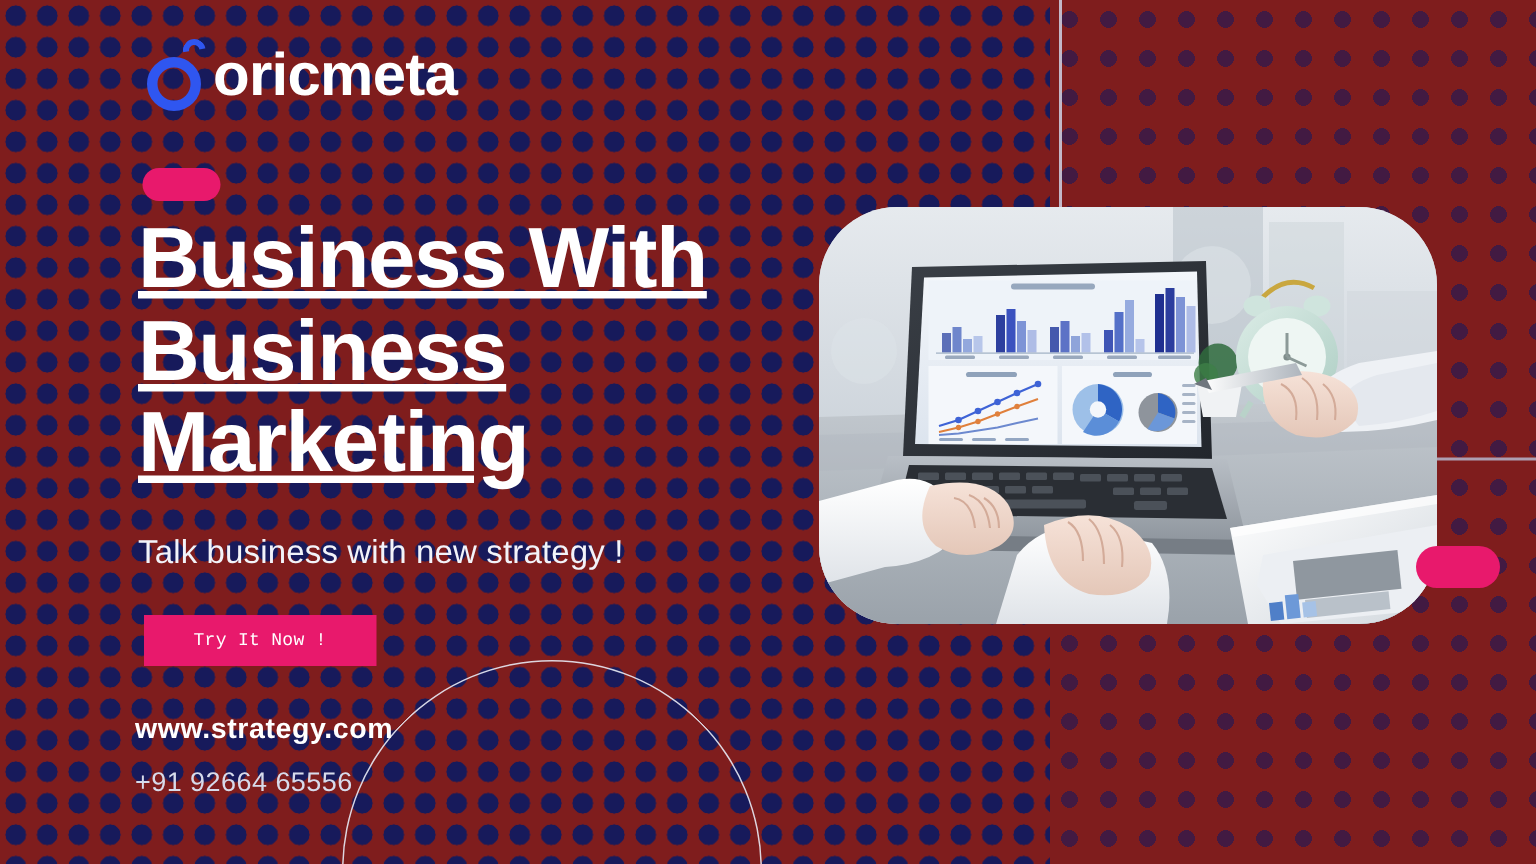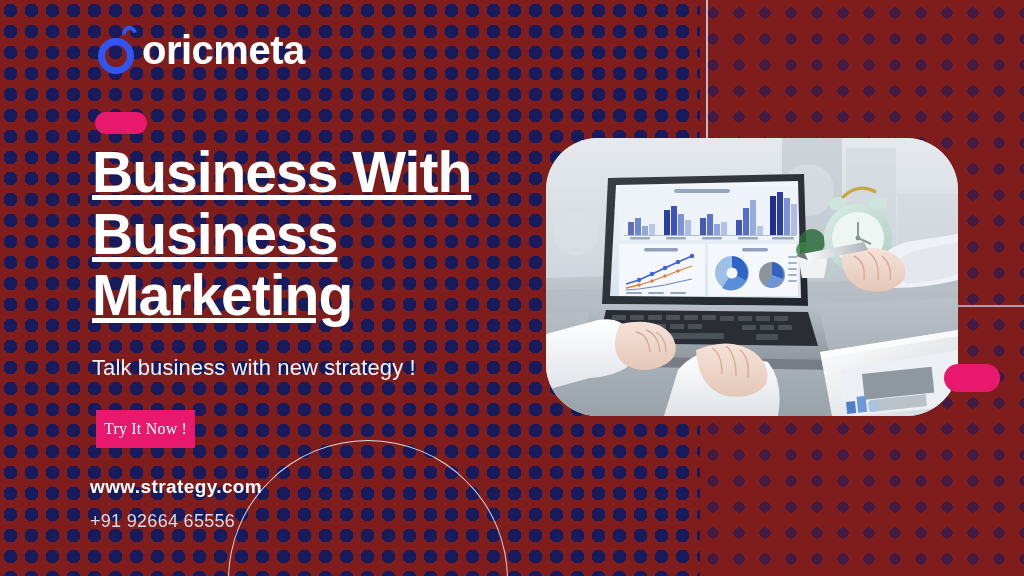--- a/index.html
+++ b/index.html
@@ -126,23 +126,23 @@
     font-size:22px;
     font-weight:500;
     letter-spacing:.1px;
   }
   
   #cta {
     position:absolute; left:96px; top:410px;
     background:#e8196c;
     color:#ffffff;
     border:none;
-    padding:10px 8px;
-    font-family:Liberation Serif, serif;
-    font-size:16px;
+    padding:10px 33px;
+    font-family:Liberation Mono, monospace;
+    font-size:12px;
     font-weight:500;
     letter-spacing:.2px;
     cursor:pointer;
     z-index:4;
   }
   
   #contact {
     position:absolute; left:90px; top:476px;
     z-index:4;
   }

